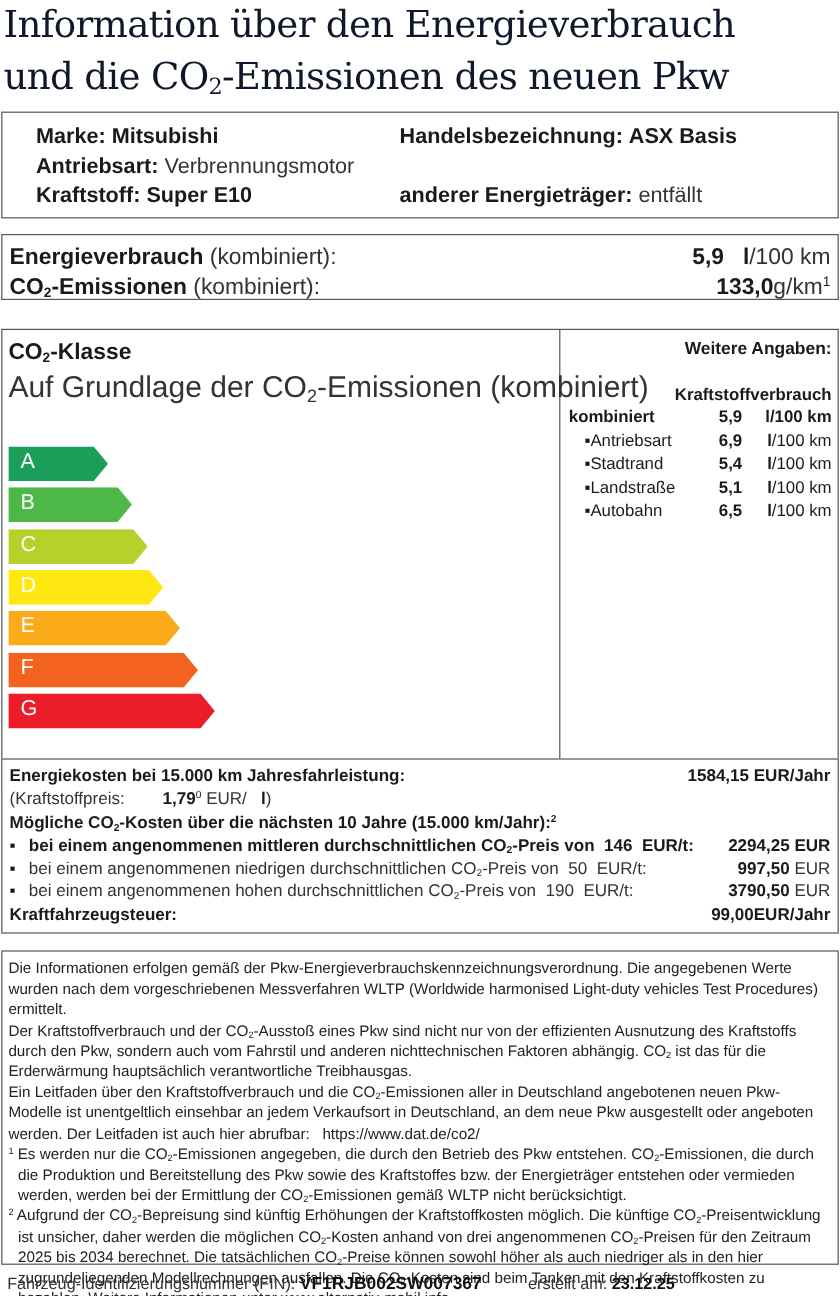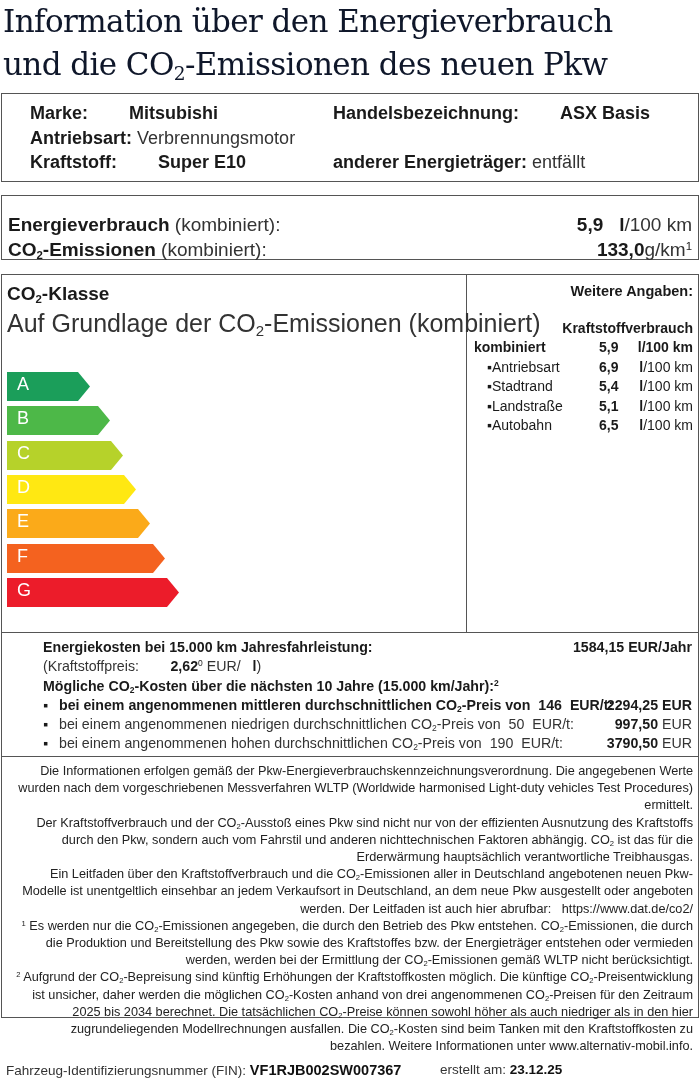--- a/index.html
+++ b/index.html
@@ -14,25 +14,25 @@
   .title .line { display: block; white-space: nowrap; }
 
   .box { position: absolute; left: 1px; width: 698px; border: 1.5px solid #555; background: #fff; }
 
   
   #box-vehicle { top: 93px; height: 89px; padding: 7px 6px; font-family: "Liberation Sans Narrow", "Liberation Sans", sans-serif; }
   .vrow { position: relative; height: 24.5px; font-size: 18px; line-height: 24px; white-space: nowrap; }
   .vrow .c1 { position: absolute; left: 0; }
   .vrow .c2 { position: absolute; left: 303px; }
   .lbl { font-weight: bold; margin-left: 22px; }
-  .val-bold { font-weight: bold; margin-left: 36px; }
+  .val-bold { font-weight: bold; }
   .val-light { font-weight: normal; color: #333; }
 
   
-  #box-consumption { top: 195px; height: 65px; padding: 16px 6px; }
+  #box-consumption { top: 195px; height: 55px; padding: 6px 6px; }
   .crow { position: relative; height: 25px; font-size: 19px; line-height: 25px; white-space: nowrap; }
   .crow .l { position: absolute; left: 0; }
   .crow .r { position: absolute; right: 0; }
   .crow .light { color: #333; font-weight: normal; }
 
   
   #box-class { top: 274px; height: 384px; }
   .class-left { position: absolute; left: 0; top: 0; width: 465px; height: 100%; border-right: 1.5px solid #555; }
   .class-title { position: absolute; left: 5px; top: 8px; font-size: 19px; font-weight: bold; }
   .class-sub { position: absolute; left: 5px; top: 34px; font-size: 25px; color: #333; white-space: nowrap; }
@@ -48,28 +48,28 @@
   .ks-row { position: relative; height: 19.5px; line-height: 19.5px; white-space: nowrap; }
   .ks-row .n { position: absolute; left: 0; }
   .ks-row .n .bullet { display: inline-block; width: 18px; }
   .ks-row .v { position: absolute; left: 125px; font-weight: bold; }
   .ks-row .u { position: absolute; right: 0; }
   .ks-row.combined .n, .ks-row.combined .u { font-weight: bold; }
   .u b { font-weight: bold; }
 
   
   #box-costs { top: 632px; height: 146px; padding: 5px 6px; font-size: 14.2px; }
-  .krow { position: relative; height: 19.3px; line-height: 19.3px; white-space: nowrap; margin-left: 35px; }
+  .krow { position: relative; height: 19.3px; line-height: 19.3px; white-space: nowrap; }
   .krow .r { position: absolute; right: 0; }
   .krow .bullet { display: inline-block; width: 16px; }
   .bold { font-weight: bold; }
   .light { color: #333; }
 
   
-  #box-notes { top: 756px; height: 262px; padding: 6px 5px; font-size: 12.7px; line-height: 17.2px; color: #222; text-align: right; }
+  #box-notes { top: 792px; height: 262px; padding: 6px 5px; font-size: 12.7px; line-height: 17.2px; color: #222; }
   #box-notes p { margin: 0; }
   .fn { padding-left: 8px; text-indent: -8px; }
 
   .footer { position: absolute; left: 6px; top: 1062px; font-size: 13.5px; white-space: nowrap; color: #333; }
   .footer .created { position: absolute; left: 434px; top: 0; }
 </style>
 </head>
 <body>
 
 <div class="title">
@@ -190,21 +190,21 @@
   </div>
 </div>
 
 <div class="box" id="box-costs">
   <div class="krow bold">
     <span>Energiekosten bei 15.000 km Jahresfahrleistung:</span>
     <span class="r">1584,15 EUR/Jahr</span>
   </div>
   <div class="krow">
     <span class="light">(Kraftstoffpreis:</span>&nbsp;&nbsp;&nbsp;&nbsp;&nbsp;&nbsp;&nbsp;
-    <b>2,62</b><sup>0</sup>
+    <b>1,79</b><sup>0</sup>
     <span class="light">EUR/</span>&nbsp;&nbsp;&nbsp;<b>l</b><span class="light">)</span>
   </div>
   <div class="krow bold">
     <span>Mögliche CO</span><sub>2</sub><span>-Kosten über die nächsten 10 Jahre (15.000 km/Jahr):</span><sup>2</sup>
   </div>
   <div id="scenarios">
       <div class="krow bold"><span class="bullet">▪</span><span><span>bei einem angenommenen mittleren durchschnittlichen CO</span><sub>2</sub><span>-Preis von</span>&nbsp;&nbsp;<span>146</span>&nbsp;&nbsp;<span>EUR/t:</span></span><span class="r"><b>2294,25</b>&nbsp;<span>EUR</span></span></div>
       <div class="krow"><span class="bullet">▪</span><span class="light"><span>bei einem angenommenen niedrigen durchschnittlichen CO</span><sub>2</sub><span>-Preis von</span>&nbsp;&nbsp;<span>50</span>&nbsp;&nbsp;<span>EUR/t:</span></span><span class="r"><b>997,50</b>&nbsp;<span class="light">EUR</span></span></div>
       <div class="krow"><span class="bullet">▪</span><span class="light"><span>bei einem angenommenen hohen durchschnittlichen CO</span><sub>2</sub><span>-Preis von</span>&nbsp;&nbsp;<span>190</span>&nbsp;&nbsp;<span>EUR/t:</span></span><span class="r"><b>3790,50</b>&nbsp;<span class="light">EUR</span></span></div>
     </div>

